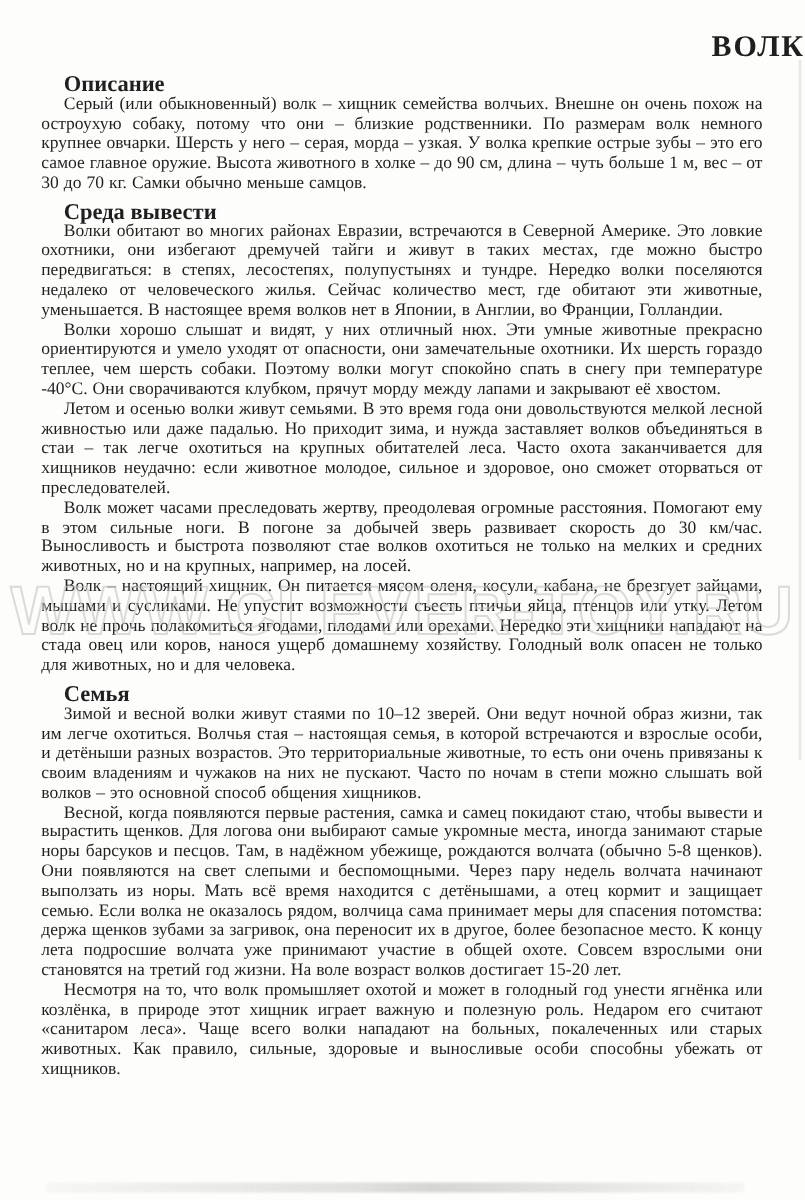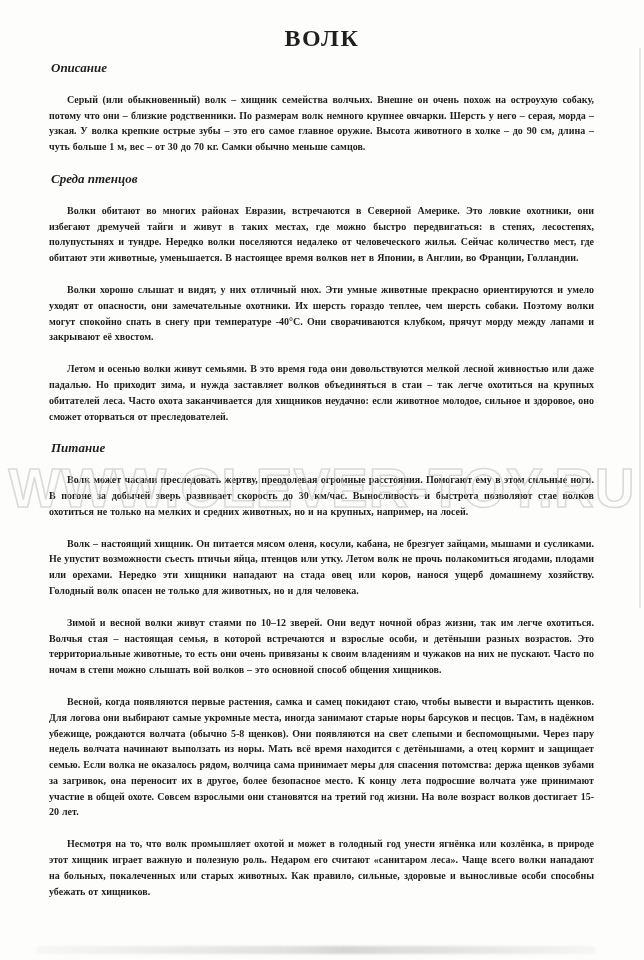--- a/index.html
+++ b/index.html
@@ -13,50 +13,48 @@
     height: 960px;
     margin: 0;
     background: var(--page-bg, #fdfdfc);
     overflow: hidden;
     font-family: "Liberation Serif", "DejaVu Serif", serif;
     color: var(--text-color, #1f1f1f);
   }
   .title {
     margin: 0;
     padding-top: 25px;
-    text-align: center;
+    text-align: right;
     font-size: 24px;
     font-weight: bold;
     letter-spacing: 1.5px;
     line-height: 26px;
     color: var(--text-color, #1f1f1f);
   }
   .content {
     position: relative;
     margin: 9px 34px 0 33px; 
     z-index: 1;
   }
   .section { margin: 0; }
   .heading {
     margin: 7px 0 0 0;
     padding-left: 18px;
-    font-size: 13px;
+    font-size: 18px;
     font-weight: bold;
     line-height: 15.8px;
     color: var(--text-color, #1f1f1f);
-    font-style: italic;
   }
   .para {
-    margin: 16px;
-    font-size: 10px;
+    margin: 0;
+    font-size: 14px;
     line-height: 15.8px;
     text-align: justify;
     text-indent: 18px;
     word-spacing: 0.5px;
-    font-weight: bold;
   }
   .watermark {
     position: absolute;
     top: 461px;
     left: -4px;
     width: 652px;
     text-align: center;
     font-family: "Liberation Sans", "DejaVu Sans", sans-serif;
     font-size: 55px;
     font-weight: bold;
@@ -105,33 +103,33 @@
   <div class="scan-right-strip"></div>
 
   <h1 class="title">ВОЛК</h1>
 
   <main class="content" id="sections">
       <section class="section">
         <h2 class="heading">Описание</h2>
         <p class="para">Серый (или обыкновенный) волк – хищник семейства волчьих. Внешне он очень похож на остроухую собаку, потому что они – близкие родственники. По размерам волк немного крупнее овчарки. Шерсть у него – серая, морда – узкая. У волка крепкие острые зубы – это его самое главное оружие. Высота животного в холке – до 90 см, длина – чуть больше 1 м, вес – от 30 до 70 кг. Самки обычно меньше самцов.</p>
       </section>
       <section class="section">
-        <h2 class="heading">Среда птенцов</h2>
+        <h2 class="heading">Среда вывести</h2>
         <p class="para">Волки обитают во многих районах Евразии, встречаются в Северной Америке. Это ловкие охотники, они избегают дремучей тайги и живут в таких местах, где можно быстро передвигаться: в степях, лесостепях, полупустынях и тундре. Нередко волки поселяются недалеко от человеческого жилья. Сейчас количество мест, где обитают эти животные, уменьшается. В настоящее время волков нет в Японии, в Англии, во Франции, Голландии.</p>
       </section>
       <section class="section">
         <p class="para">Волки хорошо слышат и видят, у них отличный нюх. Эти умные животные прекрасно ориентируются и умело уходят от опасности, они замечательные охотники. Их шерсть гораздо теплее, чем шерсть собаки. Поэтому волки могут спокойно спать в снегу при температуре -40°С. Они сворачиваются клубком, прячут морду между лапами и закрывают её хвостом.</p>
         <p class="para">Летом и осенью волки живут семьями. В это время года они довольствуются мелкой лесной живностью или даже падалью. Но приходит зима, и нужда заставляет волков объединяться в стаи – так легче охотиться на крупных обитателей леса. Часто охота заканчивается для хищников неудачно: если животное молодое, сильное и здоровое, оно сможет оторваться от преследователей.</p>
       </section>
       <section class="section">
-        <h2 class="heading">Питание</h2>
         <p class="para">Волк может часами преследовать жертву, преодолевая огромные расстояния. Помогают ему в этом сильные ноги. В погоне за добычей зверь развивает скорость до 30 км/час. Выносливость и быстрота позволяют стае волков охотиться не только на мелких и средних животных, но и на крупных, например, на лосей.</p>
         <p class="para">Волк – настоящий хищник. Он питается мясом оленя, косули, кабана, не брезгует зайцами, мышами и сусликами. Не упустит возможности съесть птичьи яйца, птенцов или утку. Летом волк не прочь полакомиться ягодами, плодами или орехами. Нередко эти хищники нападают на стада овец или коров, нанося ущерб домашнему хозяйству. Голодный волк опасен не только для животных, но и для человека.</p>
       </section>
       <section class="section">
+        <h2 class="heading">Семья</h2>
         <p class="para">Зимой и весной волки живут стаями по 10–12 зверей. Они ведут ночной образ жизни, так им легче охотиться. Волчья стая – настоящая семья, в которой встречаются и взрослые особи, и детёныши разных возрастов. Это территориальные животные, то есть они очень привязаны к своим владениям и чужаков на них не пускают. Часто по ночам в степи можно слышать вой волков – это основной способ общения хищников.</p>
         <p class="para">Весной, когда появляются первые растения, самка и самец покидают стаю, чтобы вывести и вырастить щенков. Для логова они выбирают самые укромные места, иногда занимают старые норы барсуков и песцов. Там, в надёжном убежище, рождаются волчата (обычно 5-8 щенков). Они появляются на свет слепыми и беспомощными. Через пару недель волчата начинают выползать из норы. Мать всё время находится с детёнышами, а отец кормит и защищает семью. Если волка не оказалось рядом, волчица сама принимает меры для спасения потомства: держа щенков зубами за загривок, она переносит их в другое, более безопасное место. К концу лета подросшие волчата уже принимают участие в общей охоте. Совсем взрослыми они становятся на третий год жизни. На воле возраст волков достигает 15-20 лет.</p>
       </section>
       <section class="section">
         <p class="para">Несмотря на то, что волк промышляет охотой и может в голодный год унести ягнёнка или козлёнка, в природе этот хищник играет важную и полезную роль. Недаром его считают «санитаром леса». Чаще всего волки нападают на больных, покалеченных или старых животных. Как правило, сильные, здоровые и выносливые особи способны убежать от хищников.</p>
       </section>
     </main>
 
   <div class="watermark">WWW.CLEVER-TOY.RU</div>
 </div>

